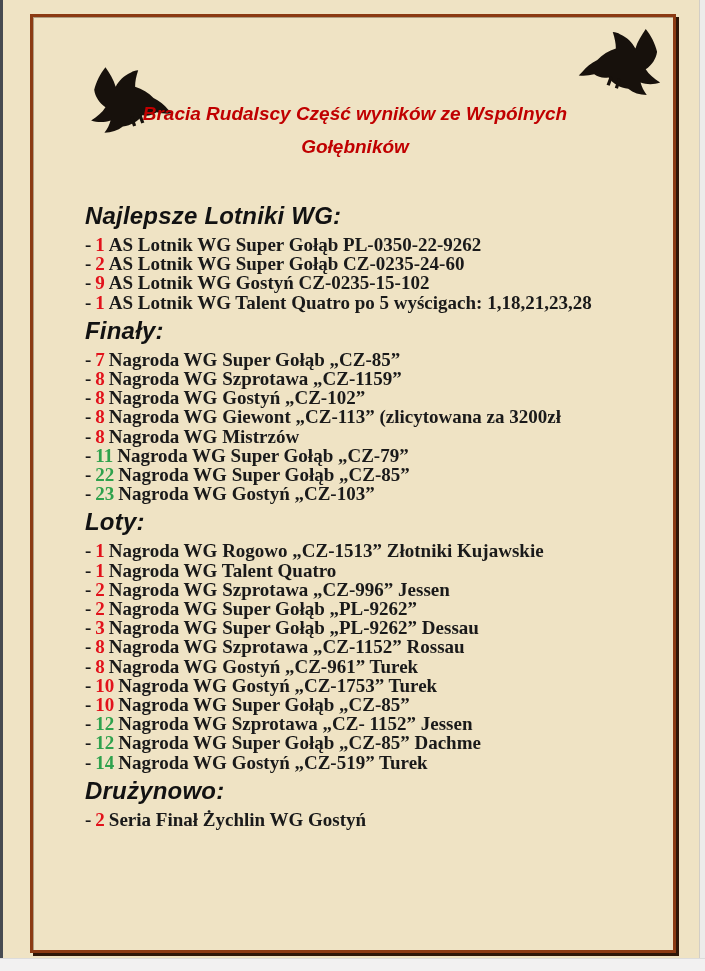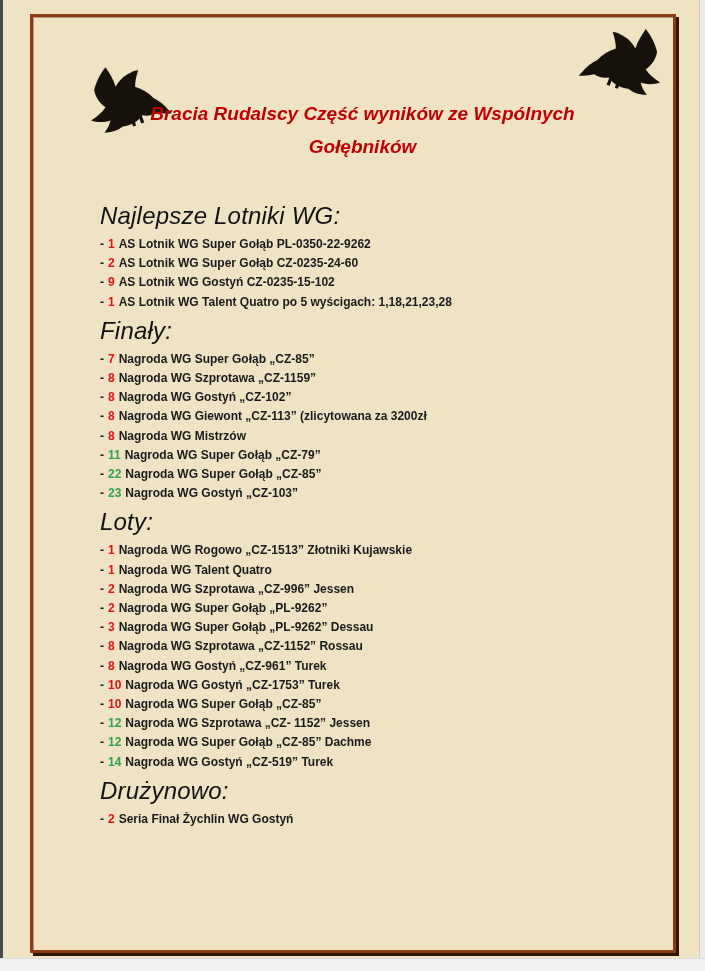--- a/index.html
+++ b/index.html
@@ -10,37 +10,37 @@
   }
   .left-edge{position:absolute;left:0;top:0;width:3px;height:958px;background:#474b51;}
   .right-strip{position:absolute;left:699px;top:0;width:6px;height:958px;background:#edecea;border-left:1px solid #d2cec6;}
   .bottom-strip{position:absolute;left:0;top:958px;width:705px;height:13px;background:#f2f1f1;border-top:1px solid #dcdcdc;}
   .frame{
     position:absolute;left:30px;top:14px;width:640px;height:933px;
     border:3px solid var(--frame-border,#8B3A13);
     box-shadow:3px 3px 0 var(--frame-shadow,#2F1607), inset 1px 1px 0 rgba(60,25,5,.35);
     background:var(--page-background,#EFE3C4);
   }
-  .content{position:absolute;inset:0;padding:80px 48px 0 67px;box-sizing:border-box;}
+  .content{position:absolute;inset:0;padding:80px 48px 0 52px;box-sizing:border-box;}
   .title{
     text-align:center;font-weight:bold;font-style:italic;
     font-size:19px;line-height:33px;color:var(--title-red,#C00000);
   }
   .bird{position:absolute;}
   .bird path{fill:#17110c;}
   #bird-left{left:52px;top:49px;width:90px;height:68px;}
   #bird-right{left:542px;top:11px;width:92px;height:68px;transform:scaleX(-1);}
   section h2{
     font-size:24px;line-height:30px;margin:4px 0 4px 0;
-    font-weight:normal;font-style:italic;color:#121212;letter-spacing:.2px;
+    font-weight:bold;font-style:italic;color:#121212;letter-spacing:.2px;
   }
   #sections-root > section:first-child h2{margin-top:38px;}
   .item{
-    font-size:12px;line-height:19.2px;font-weight:bold;
-    color:var(--text-black,#1A1A1A);white-space:nowrap;
+    font-size:19px;line-height:19.2px;font-weight:bold;
+    color:var(--text-black,#1A1A1A);white-space:nowrap;font-family:Liberation Serif, serif;
   }
   .item .bullet{margin-right:4px;}
   .item .num{margin-right:4px;}
   .item .num.red{color:var(--number-red,#E2121B);}
   .item .num.green{color:var(--number-green,#2FA24D);}
 </style>
 </head>
 <body>
 
 <div class="left-edge"></div>

